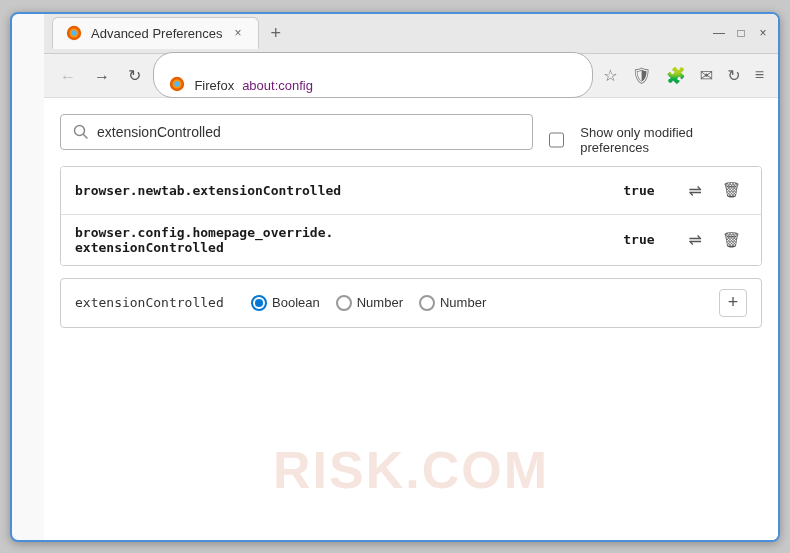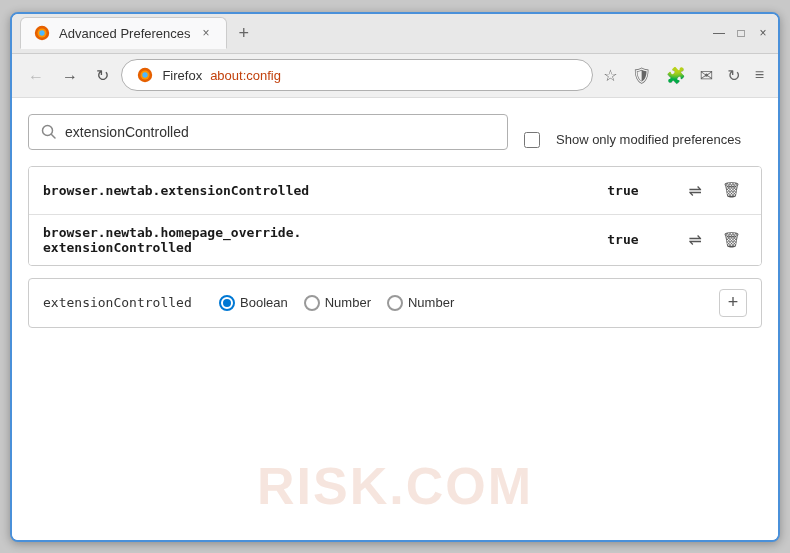--- a/index.html
+++ b/index.html
@@ -15,20 +15,21 @@
     .browser-window {
       width: 770px;
       height: 530px;
       background: #f9f9fa;
       border: 2px solid #4a90d9;
       border-radius: 8px;
       overflow: hidden;
       display: flex;
       flex-direction: column;
       box-shadow: 0 2px 10px rgba(0,0,0,0.3);
+      padding-left: 32px;
     }
     
     .title-bar {
       background: #e8e8e8;
       height: 40px;
       display: flex;
       align-items: center;
       padding: 0 8px;
       border-bottom: 1px solid #ccc;
       gap: 4px;
@@ -96,41 +97,41 @@
       font-size: 16px;
       color: #555;
       cursor: pointer;
       padding: 4px 6px;
       border-radius: 4px;
     }
     .nav-btn.disabled { color: #bbb; cursor: default; }
     .address-bar-container {
       flex: 1;
       display: flex;
-      align-items: center;
+      align-items: flex-end;
       background: #fff;
       border: 1px solid #b0b0b0;
       border-radius: 20px;
       padding: 4px 14px;
       gap: 8px;
-      height: 32px;
+      height: 46px;
     }
     .firefox-logo {
       width: 18px;
       height: 18px;
       flex-shrink: 0;
     }
     .firefox-label {
       font-size: 13px;
       color: #333;
       font-weight: 500;
     }
     .address-text {
       font-size: 13px;
-      color: #c2410c;
+      color: #701a75;
       flex: 1;
     }
     .nav-icons {
       display: flex;
       align-items: center;
       gap: 6px;
     }
     .nav-icon-btn {
       background: none;
       border: none;
@@ -144,21 +145,21 @@
     .content-area {
       flex: 1;
       background: #fff;
       padding: 16px;
       overflow-y: auto;
       position: relative;
     }
     
     .watermark {
       position: absolute;
-      bottom: 24px;
+      bottom: 40px;
       left: 50%;
       transform: translateX(-50%);
       font-size: 52px;
       font-weight: 700;
       color: rgba(230, 180, 160, 0.35);
       white-space: nowrap;
       letter-spacing: 2px;
       pointer-events: none;
       user-select: none;
       font-family: Arial, sans-serif;
@@ -224,21 +225,20 @@
       font-size: 13px;
       font-weight: 700;
       color: #1a1a1a;
       flex: 1;
       font-family: monospace;
     }
     .pref-value {
       font-size: 13px;
       font-weight: 700;
       color: #1a1a1a;
-      margin-right: 16px;
       font-family: monospace;
     }
     .row-actions {
       display: flex;
       gap: 8px;
       align-items: center;
     }
     .action-btn {
       background: none;
       border: none;
@@ -395,21 +395,21 @@
             <span class="transfer-icon">⇌</span>
           </button>
           <button class="action-btn">
             <span class="delete-icon">🗑</span>
           </button>
         </div>
       </div>
 
       <div class="result-row">
         <span class="pref-name">
-          <span>browser.newtab.homepage_override.</span><br>
+          <span>browser.config.homepage_override.</span><br>
           <span>extensionControlled</span>
         </span>
         <span class="pref-value">true</span>
         <div class="row-actions">
           <button class="action-btn">
             <span class="transfer-icon">⇌</span>
           </button>
           <button class="action-btn">
             <span class="delete-icon">🗑</span>
           </button>

